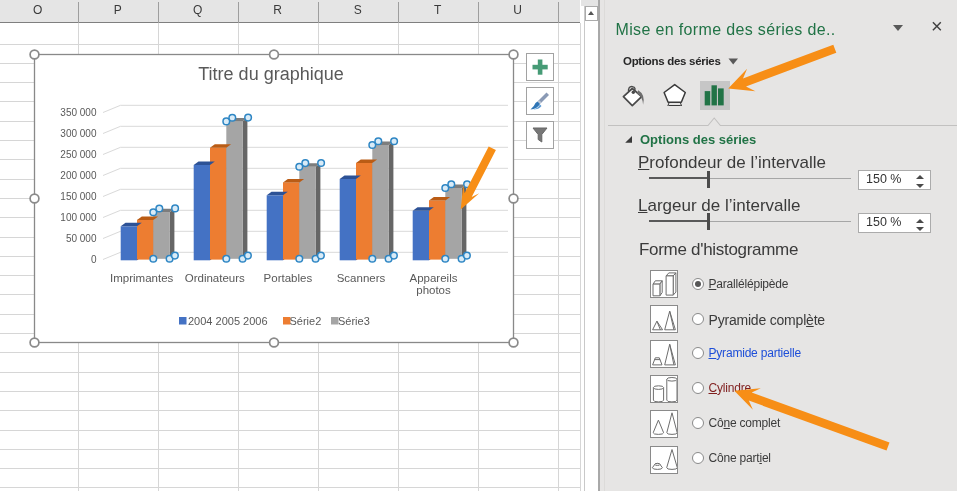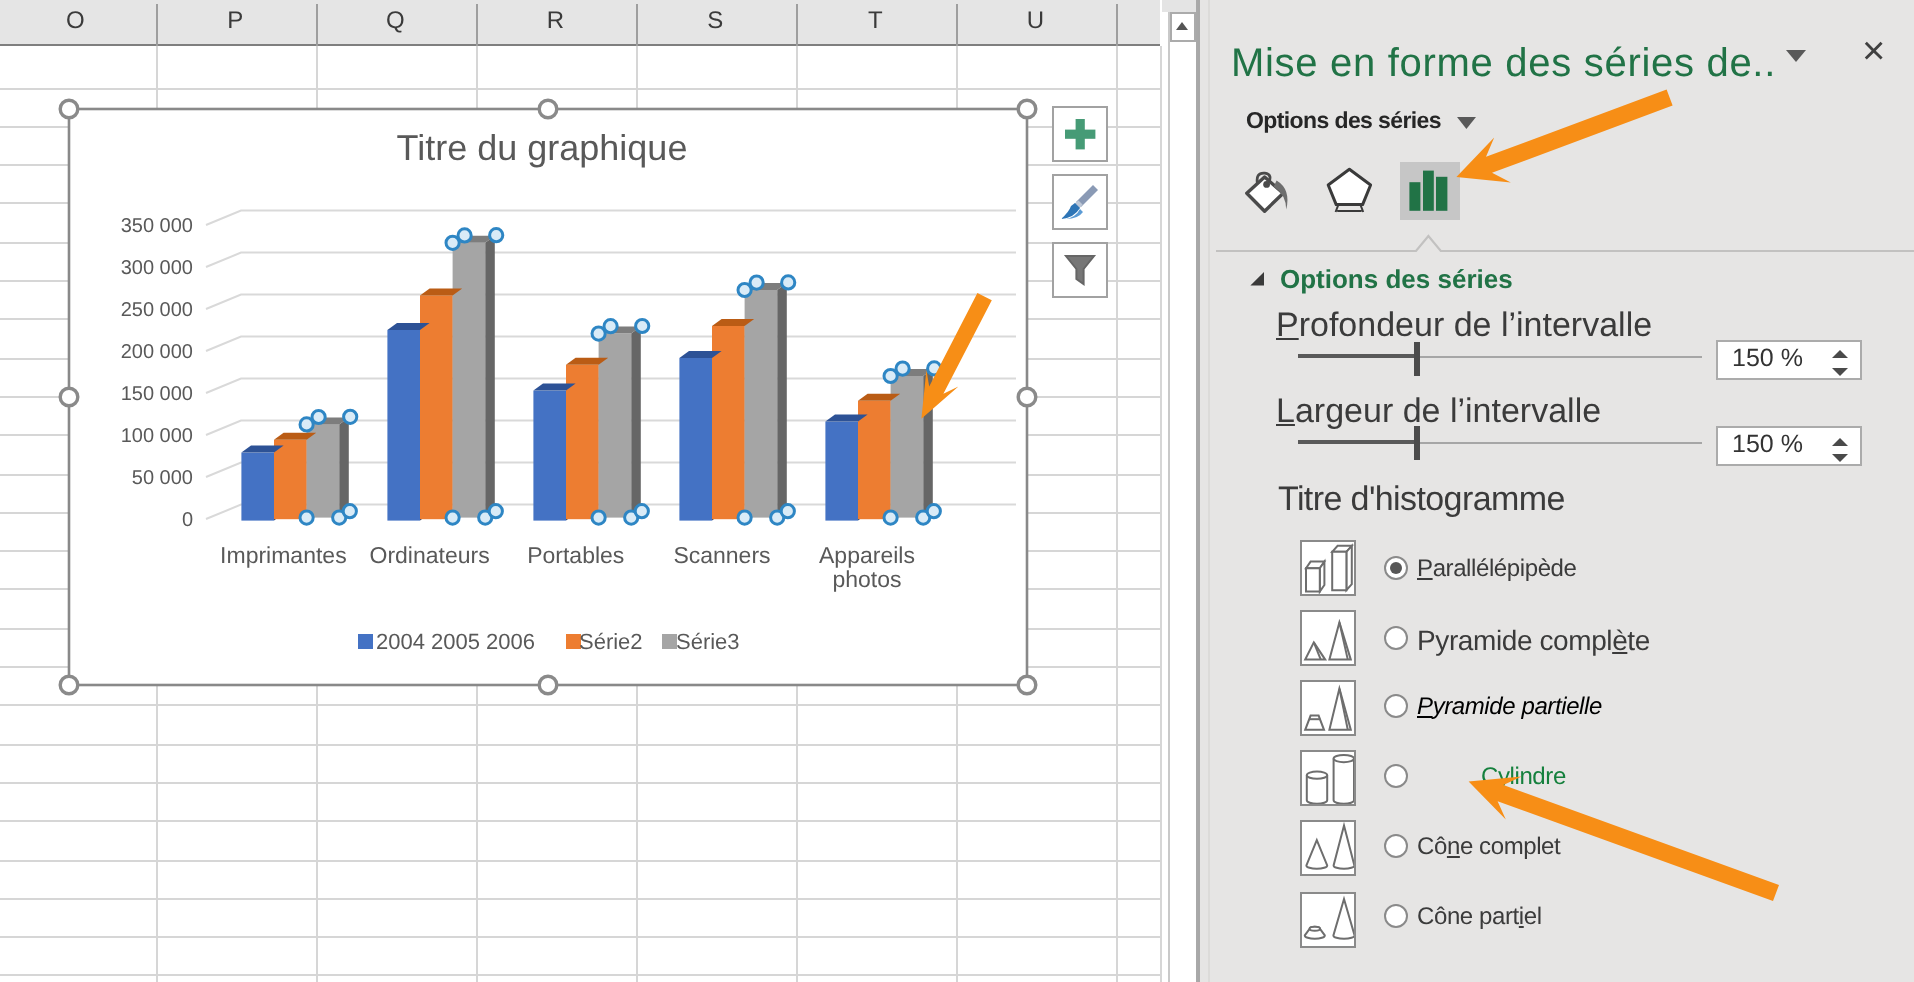--- a/index.html
+++ b/index.html
@@ -70,21 +70,21 @@
   <div class="abs" style="left:580px;top:0;width:19px;height:491px;background:#fff;"></div>
   <div class="abs" style="left:580px;top:23px;width:1px;height:468px;background:#D6D6D6;"></div>
   <div class="abs" style="left:583.6px;top:3px;width:1px;height:488px;background:#C9C9C9;"></div>
   <div class="abs" style="left:598.2px;top:0;width:1px;height:491px;background:#A9A9A9;"></div>
   <div class="abs" style="left:581px;top:0;width:17px;height:5.5px;background:#E4E4E4;"></div>
   <div class="abs" style="left:584.5px;top:5.5px;width:13.5px;height:15.5px;background:#fff;border:1px solid #ABABAB;box-sizing:border-box;"></div>
   <div class="abs" style="left:587.6px;top:10.5px;width:0;height:0;border-left:3.6px solid transparent;border-right:3.6px solid transparent;border-bottom:4.2px solid #555;"></div>
 
   <div class="abs" id="pane" style="left:599px;top:0;width:358px;height:491px;background:#E6E5E4;border-left:1px solid #A8A8A8;box-sizing:border-box;">
     <div class="abs" style="left:4px;top:0;width:1px;height:491px;background:#DCDBD9;"></div>
-    <div class="abs" style="left:15.5px;top:20.5px;font-size:20px;letter-spacing:0.35px;color:#217346;">Mise en forme des séries de..</div>
+    <div class="abs" style="left:15.5px;top:20.5px;font-size:16px;letter-spacing:0.35px;color:#217346;">Mise en forme des séries de..</div>
     <svg class="abs" style="left:292px;top:24px;" width="12" height="8">
         <polygon points="1,1 11,1 6,7" fill="#595959"></polygon>
       </svg>
     <div class="abs" style="left:331px;top:15px;font-size:20px;color:#404040;">×</div>
     <div class="abs" style="left:23px;top:55px;font-size:11.5px;letter-spacing:-0.3px;font-weight:bold;color:#262626;">Options des séries</div>
     <svg class="abs" style="left:128px;top:58px;" width="11" height="7">
         <polygon points="0.5,0.5 10,0.5 5.2,6.5" fill="#595959"></polygon>
       </svg>
 
     <svg class="abs" style="left:21px;top:85px;" width="30" height="30" id="bucket">
@@ -122,21 +122,21 @@
     <div class="abs" style="left:316px;top:184px;width:0;height:0;border-left:4.5px solid transparent;border-right:4.5px solid transparent;border-top:4.2px solid #4a4a4a;"></div>
 
     <div class="abs lbl" style="left:38px;top:195.5px;"><u>L</u>argeur de l’intervalle</div>
     <div class="abs" style="left:48.5px;top:219.5px;width:60px;height:2px;background:#595959;"></div>
     <div class="abs" style="left:108.5px;top:220.5px;width:142px;height:1px;background:#A6A6A6;"></div>
     <div class="abs" style="left:107px;top:213px;width:3px;height:17px;background:#4B4B4B;"></div>
     <div class="abs spin" style="left:257.5px;top:213.2px;">150 %</div>
     <div class="abs" style="left:316px;top:218.6px;width:0;height:0;border-left:4.5px solid transparent;border-right:4.5px solid transparent;border-bottom:4.2px solid #4a4a4a;"></div>
     <div class="abs" style="left:316px;top:227.3px;width:0;height:0;border-left:4.5px solid transparent;border-right:4.5px solid transparent;border-top:4.2px solid #4a4a4a;"></div>
 
-    <div class="abs lbl" style="left:39px;top:240px;letter-spacing:-0.3px;">Titre d'histogramme</div>
+    <div class="abs lbl" style="left:39px;top:240px;letter-spacing:-0.3px;">Forme d'histogramme</div>
 
     <div id="radios">
         <div class="abs" style="left:50px;top:269.8px;width:28px;height:28px;background:#fff;border:1px solid #8A8A8A;box-sizing:border-box;">
           <svg width="26" height="26" style="display:block">
             <polygon points="2,13.1 4.3,9.8 11.2,9.8 8.9,13.1" fill="#fff" stroke="#6E6E6E"></polygon>
           <polygon points="8.9,13.1 11.2,9.8 11.2,21.5 8.9,24.8" fill="#fff" stroke="#6E6E6E"></polygon>
           <polygon points="2,13.1 8.9,13.1 8.9,24.8 2,24.8" fill="#fff" stroke="#6E6E6E"></polygon>
           <polygon points="15.1,4.9 17.8,1.9 24.9,1.9 22.2,4.9" fill="#fff" stroke="#6E6E6E"></polygon>
           <polygon points="22.2,4.9 24.9,1.9 24.9,21.1 22.2,24.1" fill="#fff" stroke="#6E6E6E"></polygon>
           <polygon points="15.1,4.9 22.2,4.9 22.2,24.1 15.1,24.1" fill="#fff" stroke="#6E6E6E"></polygon>
@@ -157,31 +157,31 @@
         <div class="abs" style="left:108.5px;top:311.5px;font-size:14px;letter-spacing:-0.2px;color:#3b3b3b;">Pyramide compl<u>è</u>te</div>
         <div class="abs" style="left:50px;top:339.8px;width:28px;height:28px;background:#fff;border:1px solid #8A8A8A;box-sizing:border-box;">
           <svg width="26" height="26" style="display:block">
             <path d="M4.3,16.8 L8.3,16.8 L11,23.9 L1.6,23.9 Z" fill="#fff" stroke="#6E6E6E"></path>
           <path d="M3.6,18.6 L9.1,18.6" fill="none" stroke="#6E6E6E"></path>
           <polygon points="18.7,3.3 24.4,23.9 13.7,23.9" fill="#fff" stroke="#6E6E6E"></polygon>
           <path d="M18.7,3.3 L22.9,23.9" fill="none" stroke="#6E6E6E"></path>
           </svg>
         </div>
         <div class="abs" style="left:91.5px;top:347.4px;width:12px;height:12px;border-radius:50%;background:#fff;border:1px solid #8A8A8A;box-sizing:border-box;"></div>
-        <div class="abs" style="left:108.5px;top:346.4px;font-size:12px;letter-spacing:-0.2px;color:#000000;font-style:italic;"><u>P</u>yramide partielle</div>
+        <div class="abs" style="left:108.5px;top:346.4px;font-size:12px;letter-spacing:-0.2px;color:#1d4ed8;"><u>P</u>yramide partielle</div>
         <div class="abs" style="left:50px;top:374.5px;width:28px;height:28px;background:#fff;border:1px solid #8A8A8A;box-sizing:border-box;">
           <svg width="26" height="26" style="display:block">
             <path d="M2.4,11.6 L2.4,24.1 A5.1,1.8 0 0 0 12.6,24.1 L12.6,11.6" fill="#fff" stroke="#6E6E6E"></path>
           <ellipse cx="7.5" cy="11.6" rx="5.1" ry="1.8" fill="#fff" stroke="#6E6E6E"></ellipse>
           <path d="M15.8,3.3 L15.8,24.1 A5.1,1.8 0 0 0 26,24.1 L26,3.3" fill="#fff" stroke="#6E6E6E"></path>
           <ellipse cx="20.9" cy="3.3" rx="5.1" ry="1.8" fill="#fff" stroke="#6E6E6E"></ellipse>
           </svg>
         </div>
         <div class="abs" style="left:91.5px;top:382.3px;width:12px;height:12px;border-radius:50%;background:#fff;border:1px solid #8A8A8A;box-sizing:border-box;"></div>
-        <div class="abs" style="left:108.5px;top:381.3px;font-size:12px;letter-spacing:-0.2px;color:#15803d;margin-left:32px;"><u>C</u>ylindre</div>
+        <div class="abs" style="left:108.5px;top:381.3px;font-size:12px;letter-spacing:-0.2px;color:#7f1d1d;"><u>C</u>ylindre</div>
         <div class="abs" style="left:50px;top:410.3px;width:28px;height:28px;background:#fff;border:1px solid #8A8A8A;box-sizing:border-box;">
           <svg width="26" height="26" style="display:block">
             <path d="M7.4,9.1 L12.6,21.7 A5.2,1.7 0 0 1 2.2,21.7 Z" fill="#fff" stroke="#6E6E6E"></path>
           <path d="M21,1.8 L26.2,21.7 A5.2,1.7 0 0 1 15.8,21.7 Z" fill="#fff" stroke="#6E6E6E"></path>
           </svg>
         </div>
         <div class="abs" style="left:91.5px;top:417.2px;width:12px;height:12px;border-radius:50%;background:#fff;border:1px solid #8A8A8A;box-sizing:border-box;"></div>
         <div class="abs" style="left:108.5px;top:416.2px;font-size:12px;letter-spacing:-0.2px;color:#3b3b3b;">Cô<u>n</u>e complet</div>
         <div class="abs" style="left:50px;top:446px;width:28px;height:28px;background:#fff;border:1px solid #8A8A8A;box-sizing:border-box;">
           <svg width="26" height="26" style="display:block">

